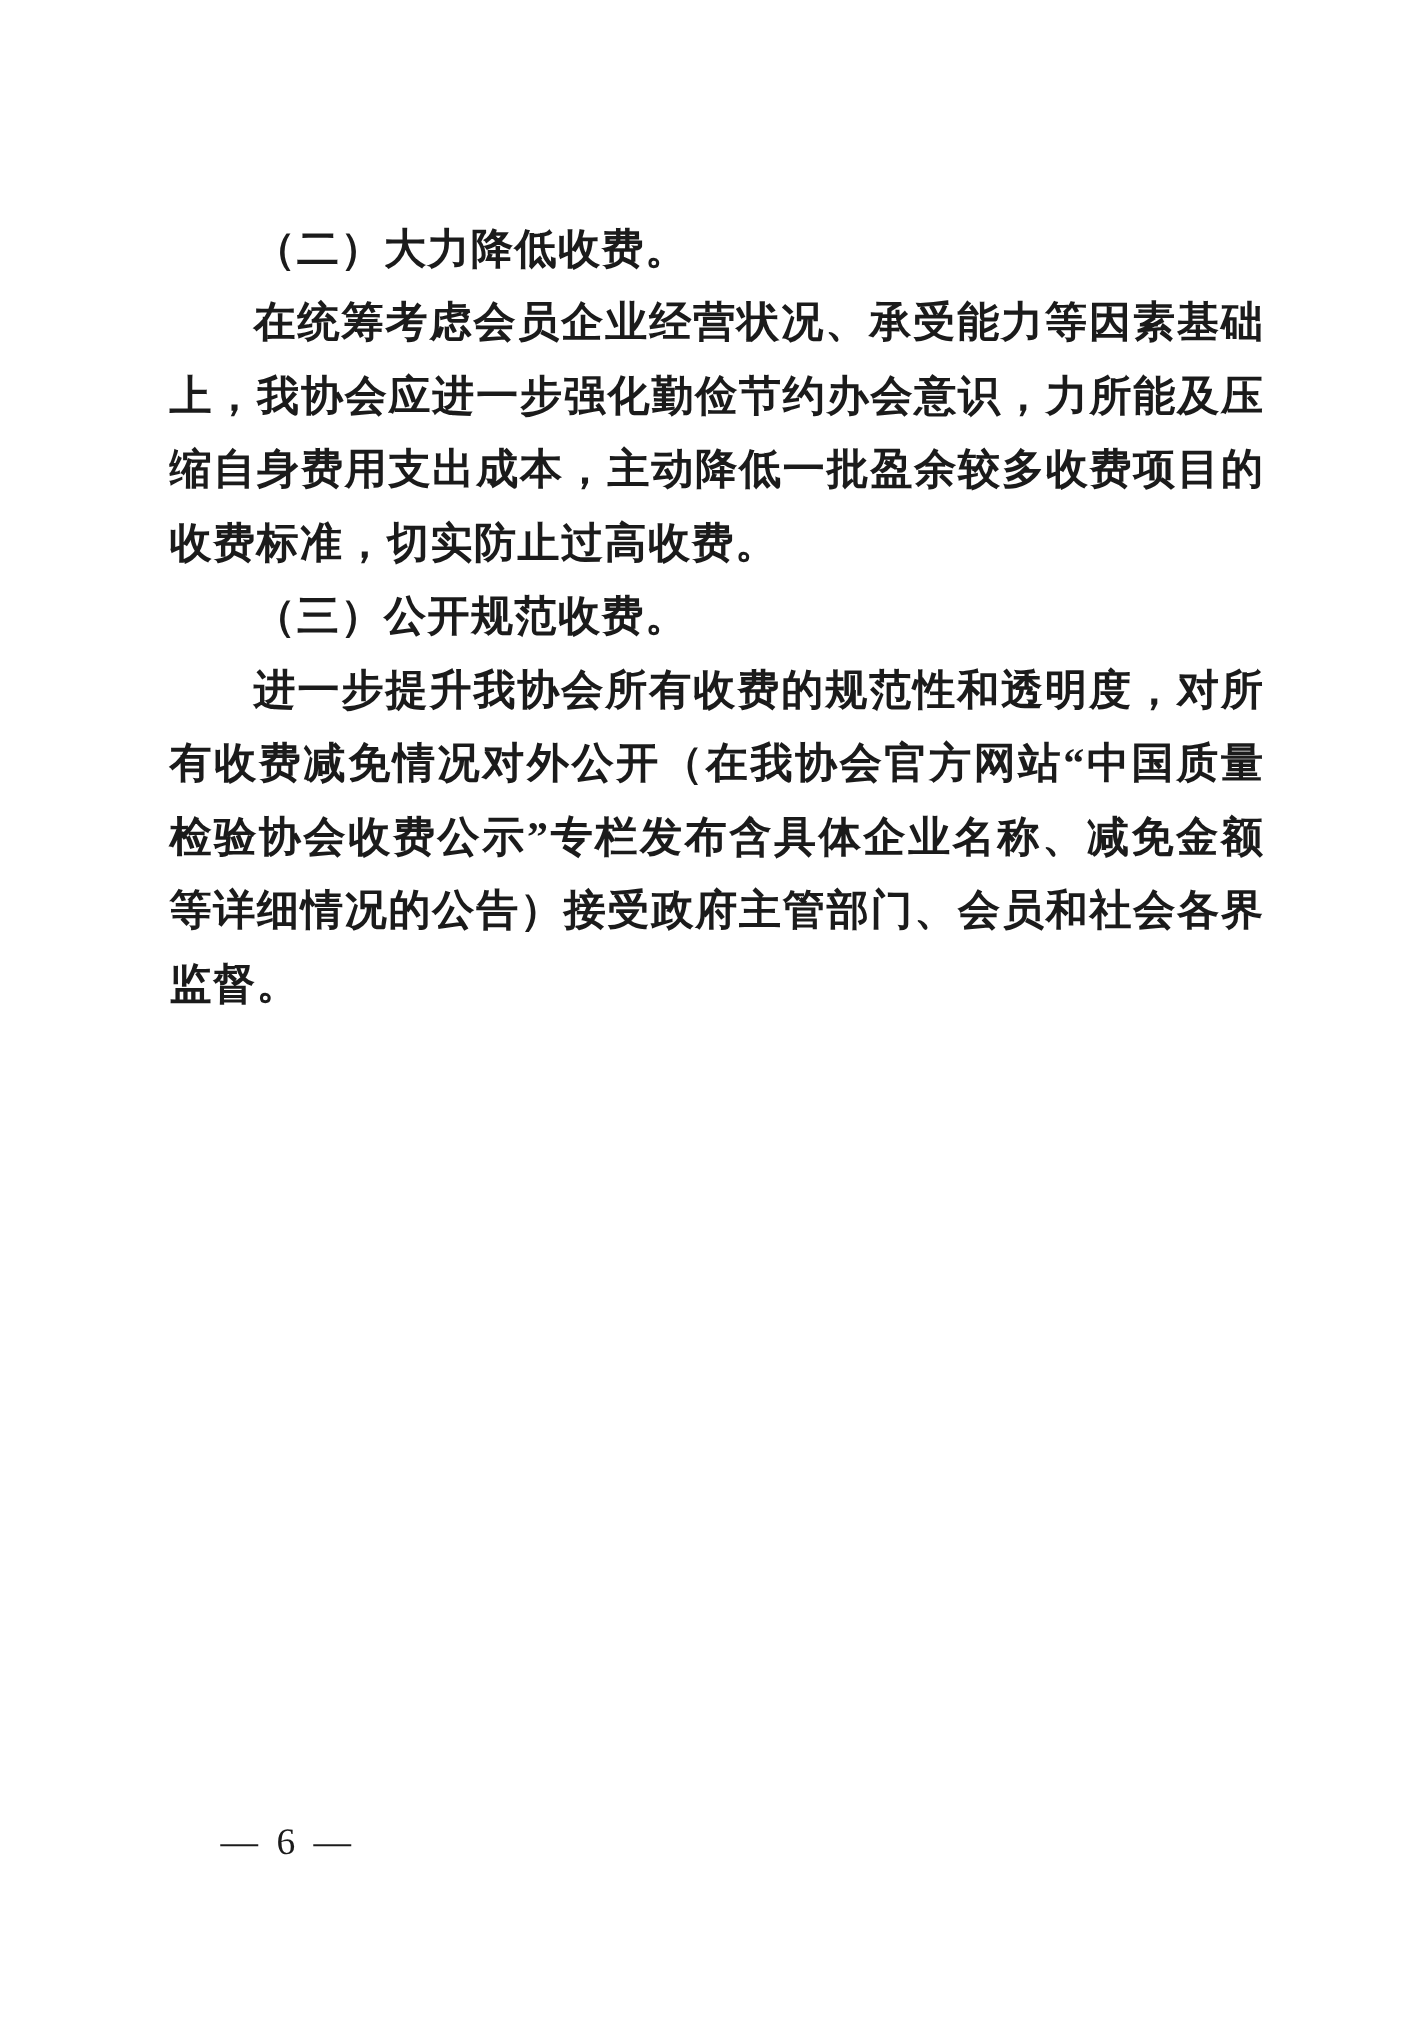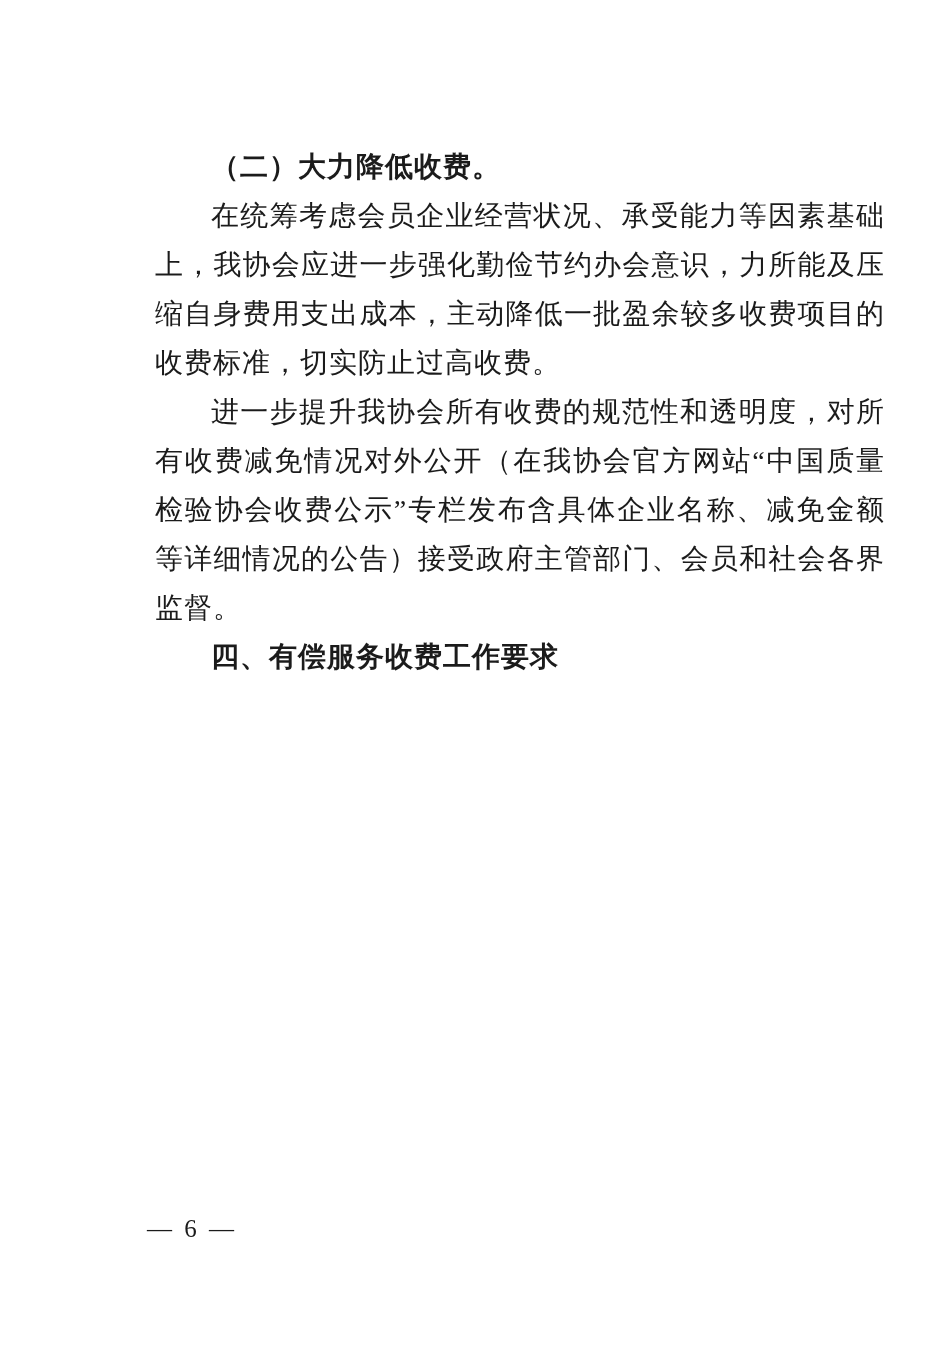--- a/index.html
+++ b/index.html
@@ -14,32 +14,31 @@
     background: #ffffff;
     overflow: hidden;
     font-family: "Liberation Serif", serif;
     color: #1b1b1b;
   }
   .content {
     position: absolute;
     left: 113px;
     top: 142px;
     width: 730px;
-    margin-left: 42px;
   }
   .blk {
     margin: 0;
     padding: 0;
     font-size: 28px;
     line-height: 49px;
     letter-spacing: 1px;
     text-indent: 2em;
   }
   .paragraph {
-    font-weight: normal;
+    font-weight: bold;
     text-align: justify;
   }
   .subheading {
     font-weight: bold;
     font-family: "Liberation Serif", serif;
   }
   .chapter-heading {
     font-weight: bold;
     font-family: "Liberation Sans", sans-serif;
   }
@@ -54,17 +53,17 @@
     font-family: "Liberation Serif", serif;
   }
 </style>
 </head>
 <body>
 
 <div class="page">
   <div class="content">
     <p class="blk subheading">（二）大力降低收费。</p>
     <p class="blk paragraph">在统筹考虑会员企业经营状况、承受能力等因素基础上，我协会应进一步强化勤俭节约办会意识，力所能及压缩自身费用支出成本，主动降低一批盈余较多收费项目的收费标准，切实防止过高收费。</p>
+    <p class="blk subheading">（三）公开规范收费。</p>
     <p class="blk paragraph">进一步提升我协会所有收费的规范性和透明度，对所有收费减免情况对外公开（在我协会官方网站“中国质量检验协会收费公示”专栏发布含具体企业名称、减免金额等详细情况的公告）接受政府主管部门、会员和社会各界监督。</p>
-    <p class="blk chapter-heading">四、有偿服务收费工作要求</p>
   </div>
   <div class="page-footer">— 6 —</div>
 </div>
 
 </body></html>

